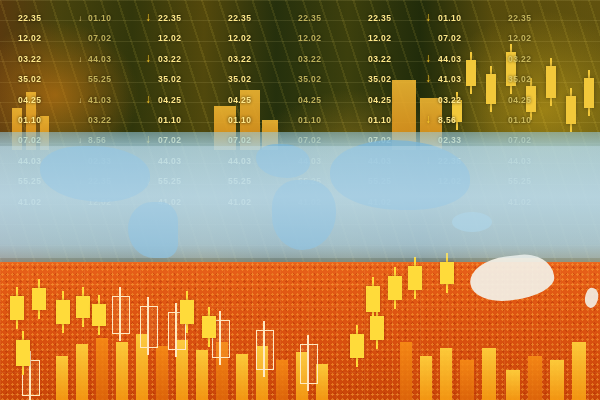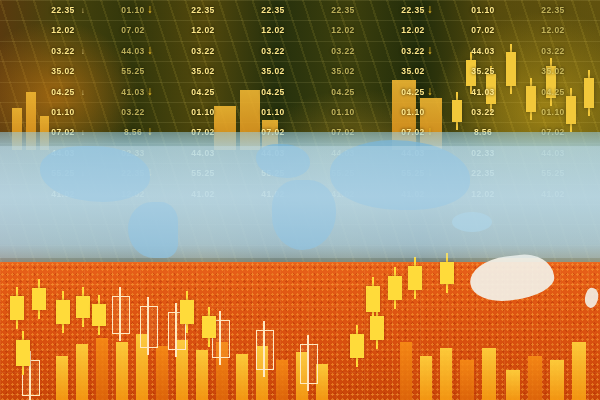--- a/index.html
+++ b/index.html
@@ -42,21 +42,21 @@
   }
   
   .glowL{position:absolute;left:-30px;top:20px;width:170px;height:150px;
     background:radial-gradient(ellipse at center,rgba(225,130,20,.55),rgba(225,130,20,0) 70%);}
   .glowR{position:absolute;right:-60px;top:10px;width:230px;height:200px;
     background:radial-gradient(ellipse at center,rgba(240,190,30,.45),rgba(240,190,30,0) 70%);}
   .glowC{position:absolute;left:250px;top:90px;width:220px;height:140px;
     background:radial-gradient(ellipse at center,rgba(230,170,40,.35),rgba(230,170,40,0) 72%);}
 
   
-  #numGrid{position:absolute;left:0;top:0;width:480px;height:150px;text-align:center;}
+  #numGrid{position:absolute;left:0;top:8px;width:480px;height:150px;}
   .numcol{position:absolute;top:0;width:90px;}
   .numcell{
     position:relative;height:20.4px;line-height:20.4px;
     font-size:8.5px;font-weight:bold;letter-spacing:.4px;
     color:#ffe98a;text-shadow:0 0 3px rgba(0,0,0,.85);
     white-space:nowrap;
   }
   .numcell.dim{color:#d9c96a;opacity:.82;}
   .arw{
     position:absolute;left:-13px;top:3px;width:10px;height:14px;
@@ -251,21 +251,20 @@
         <div class="numcell">01.10</div>
         <div class="numcell">07.02</div>
         <div class="numcell">44.03</div>
         <div class="numcell">55.25</div>
         <div class="numcell">41.02</div>
       </div>
       <div class="numcol" style="left: 438px;">
         <div class="numcell">01.10<span class="arw">↓</span></div>
         <div class="numcell">07.02</div>
         <div class="numcell">44.03<span class="arw">↓</span></div>
-        <div class="numcell">35.25</div>
         <div class="numcell">41.03<span class="arw">↓</span></div>
         <div class="numcell">03.22</div>
         <div class="numcell">8.56<span class="arw">↓</span></div>
         <div class="numcell">02.33</div>
         <div class="numcell">22.35<span class="arw">↓</span></div>
         <div class="numcell">12.02</div>
       </div>
       <div class="numcol" style="left: 508px;">
         <div class="numcell dim">22.35</div>
         <div class="numcell dim">12.02</div>

